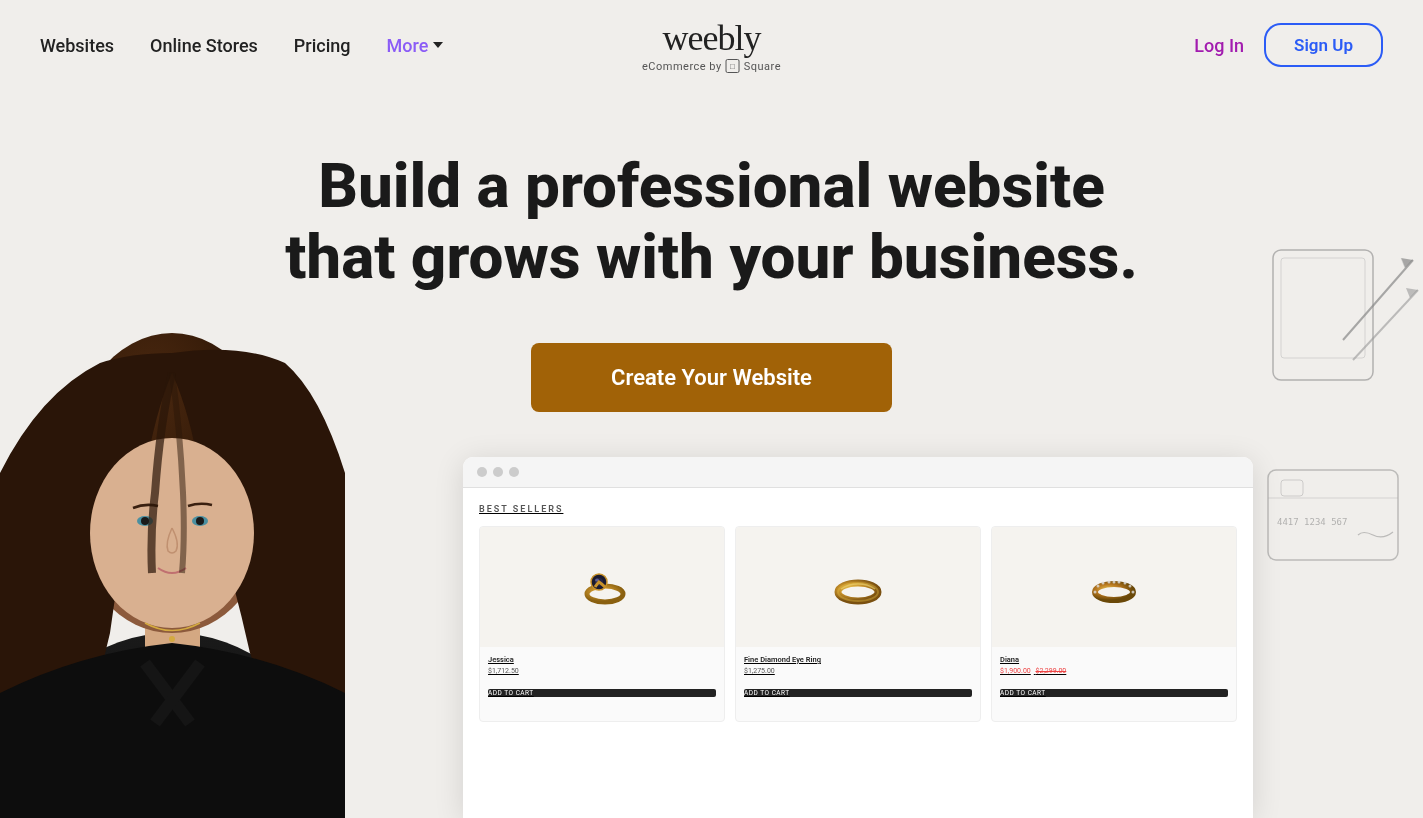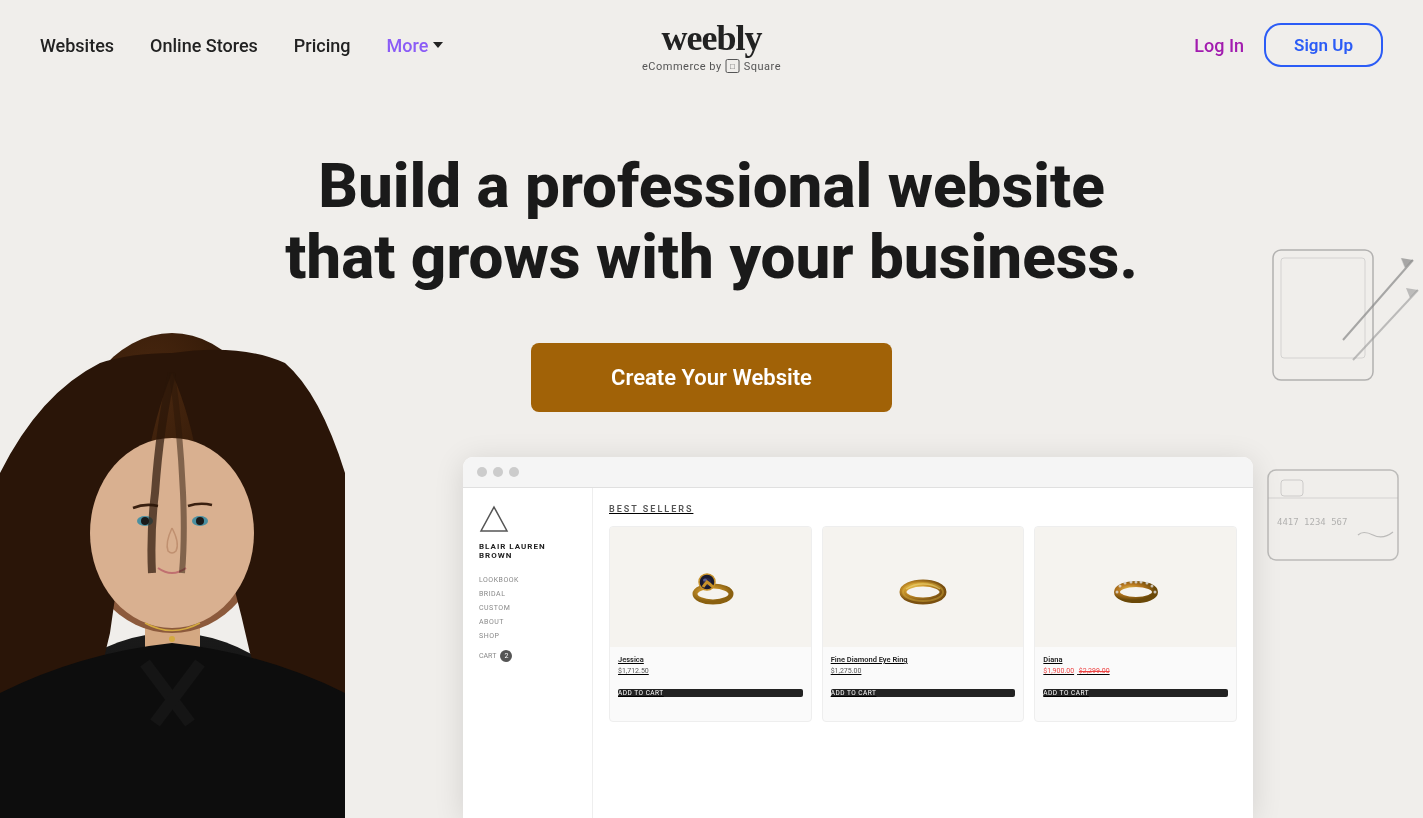--- a/index.html
+++ b/index.html
@@ -57,21 +57,21 @@
       position: absolute;
       left: 50%;
       transform: translateX(-50%);
       display: flex;
       flex-direction: column;
       align-items: center;
       text-decoration: none;
     }
     .logo-text {
       font-size: 36px;
-      font-weight: 700;
+      font-weight: 400;
       color: #222;
       letter-spacing: -1px;
       font-family: Georgia, serif;
     }
     .logo-sub {
       font-size: 11px;
       color: #555;
       letter-spacing: 0.5px;
       display: flex;
       align-items: center;
@@ -404,36 +404,20 @@
   </div>
 
   <div class="browser-mockup">
     <div class="browser-bar">
       <span class="dot"></span>
       <span class="dot"></span>
       <span class="dot"></span>
     </div>
     <div class="browser-content">
 
-      <div class="sidebar-mock">
-
-        <svg class="mock-logo-triangle" viewBox="0 0 30 30">
-          <polygon points="15,3 28,27 2,27" fill="none" stroke="#555" stroke-width="1.5"></polygon>
-        </svg>
-        <div class="mock-brand-name">BLAIR LAUREN BROWN</div>
-        <div class="mock-nav-item">LOOKBOOK</div>
-        <div class="mock-nav-item">BRIDAL</div>
-        <div class="mock-nav-item">CUSTOM</div>
-        <div class="mock-nav-item">ABOUT</div>
-        <div class="mock-nav-item">SHOP</div>
-        <div class="mock-cart">
-          <span>CART</span>
-          <span class="cart-badge">2</span>
-        </div>
-      </div>
 
       <div class="main-mock">
         <div class="best-sellers-title">BEST SELLERS</div>
         <div class="products-row">
 
           <div class="product-card">
             <div class="product-image-area">
               <svg class="ring-svg" viewBox="0 0 70 70" xmlns="http://www.w3.org/2000/svg">
                 <defs>
                   <radialGradient id="ring1grad" cx="40%" cy="35%" r="60%">

